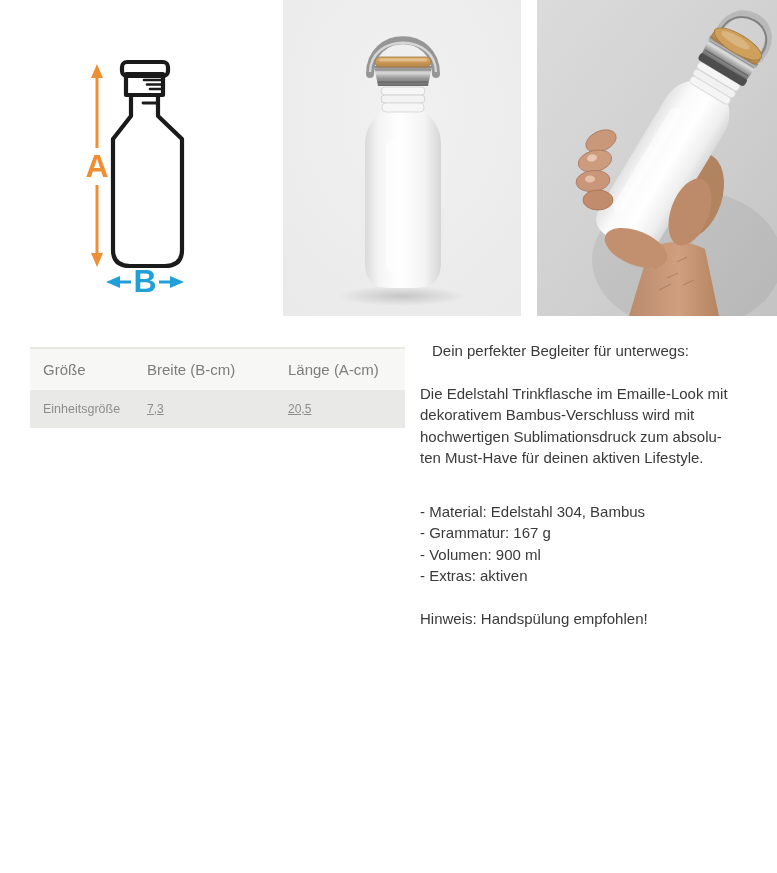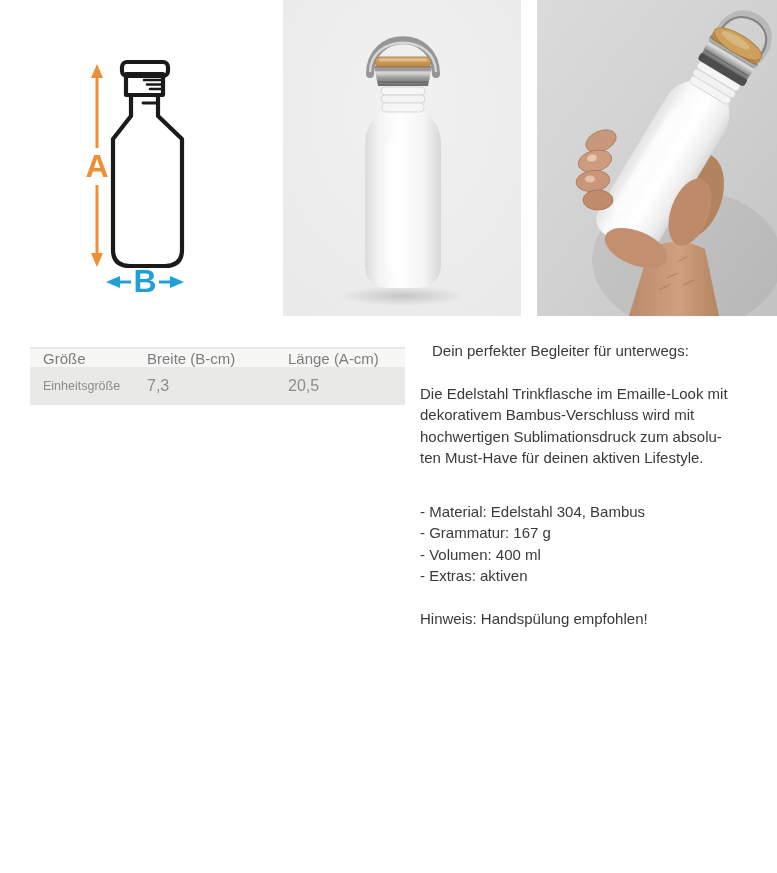--- a/index.html
+++ b/index.html
@@ -18,29 +18,29 @@
 
   
   .size-table {
     position:absolute; left:30px; top:347px; width:375px;
     font-family:"Liberation Sans", sans-serif;
   }
   .size-table .row {
     display:grid; grid-template-columns:117px 141px auto; align-items:center;
   }
   .size-table .head {
-    background:#f7f7f5; border-top:2px solid #e9e8e3; height:20px;
+    background:#f7f7f5; border-top:2px solid #e9e8e3; height:43px;
     color:#7d7d7d; font-size:15px;
   }
   .size-table .data {
     background:#e9e9e7; height:38px; color:#8d8d8b;
   }
   .size-table .c1 { padding-left:13px; }
   .size-table .data .c1 { font-size:12.5px; }
-  .size-table .data .c2, .size-table .data .c3 { font-size:16px; }
+  .size-table .data .c2, .size-table .data .c3 { font-size:12px;text-decoration:underline; }
 
   
   .description {
     position:absolute; left:420px; top:340px; width:350px;
     color:#3a3a3a; font-size:15px; line-height:21.5px;
   }
   .description .para-intro { margin-bottom:21px;margin-left:12px; }
   .description .para-body  { margin-bottom:32px; }
   .description .para-specs { margin-bottom:21px; }
 </style>
@@ -226,17 +226,17 @@
   <div class="para-intro">Dein perfekter Begleiter für unterwegs:</div>
   <div class="para-body">
     <div>Die Edelstahl Trinkflasche im Emaille-Look mit</div>
     <div>dekorativem Bambus-Verschluss wird mit</div>
     <div>hochwertigen Sublimationsdruck zum absolu-</div>
     <div>ten Must-Have für deinen aktiven Lifestyle.</div>
   </div>
   <div class="para-specs">
     <div>- Material: Edelstahl 304, Bambus</div>
     <div>- Grammatur: 167 g</div>
-    <div>- Volumen: 400 ml</div>
+    <div>- Volumen: 900 ml</div>
     <div>- Extras: aktiven</div>
   </div>
   <div class="para-note">Hinweis: Handspülung empfohlen!</div>
 </div>
 
 </body></html>

